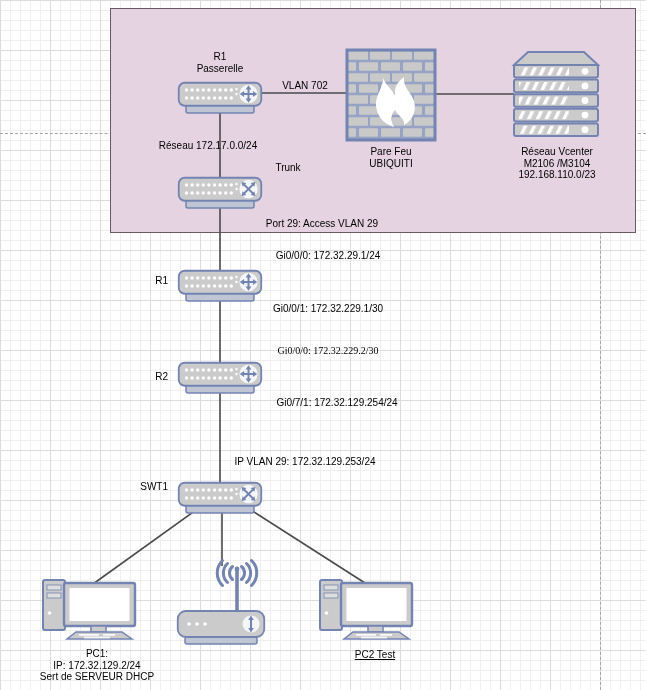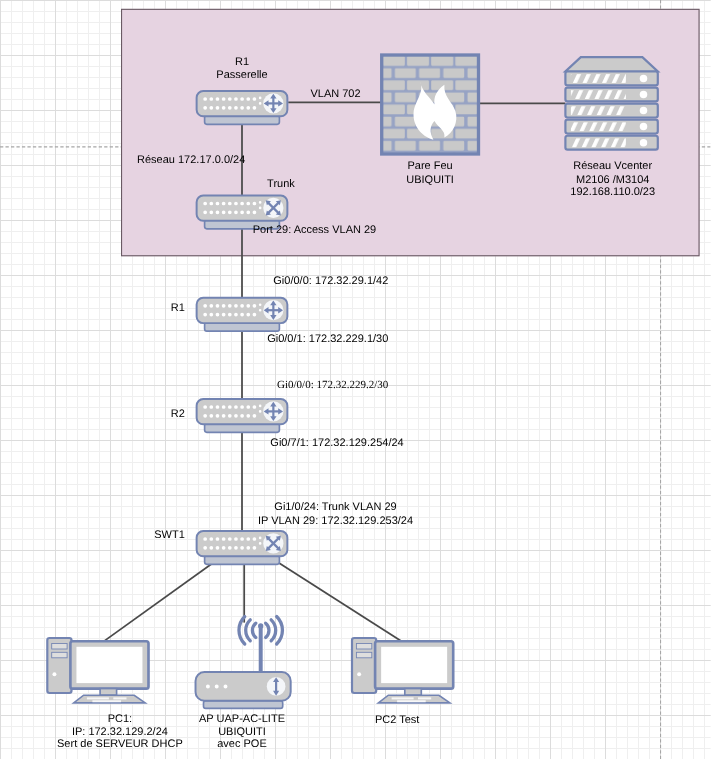--- a/index.html
+++ b/index.html
@@ -19,21 +19,21 @@
   .zone{
     position:absolute;left:110px;top:8px;width:526px;height:225px;
     background:#e6d3e1;border:1.5px solid #6a5a64;box-sizing:border-box;
   }
   .net-svg{position:absolute;left:0;top:0;}
   .lbl{
     position:absolute;font-size:10px;line-height:11.5px;color:#000;
     text-align:center;white-space:nowrap;
   }
   .lbl span{display:block;}
-  .lbl.left{text-align:right;}
+  .lbl.left{text-align:center;margin-left:40px;}
   .lbl.right{text-align:right;}
 </style>
 </head>
 <body>
 
 <div class="canvas">
 
   <div class="page-line-h"></div>
   <div class="page-line-v"></div>
 
@@ -205,48 +205,42 @@
   <div class="lbl" style="left:495px;top:146px;width:124px;">
     <span>Réseau Vcenter</span>
     <span>M2106 /M3104</span>
     <span>192.168.110.0/23</span>
   </div>
 
   <div class="lbl left" style="left:113px;top:140px;width:110px;">Réseau 172.17.0.0/24</div>
 
   <div class="lbl left" style="left:228px;top:162px;width:40px;">Trunk</div>
 
-  <div class="lbl left" style="left:222px;top:204px;width:120px;">Port 29: Access VLAN 29</div>
-
-  <div class="lbl left" style="left:223px;top:250px;width:130px;">Gi0/0/0: 172.32.29.1/42</div>
+  <div class="lbl left" style="left:222px;top:218px;width:120px;">Port 29: Access VLAN 29</div>
+
+  <div class="lbl left" style="left:223px;top:250px;width:130px;">Gi0/0/0: 172.32.29.1/24</div>
 
   <div class="lbl right" style="left:142px;top:275px;width:26px;">R1</div>
 
   <div class="lbl left" style="left:223px;top:303px;width:130px;">Gi0/0/1: 172.32.229.1/30</div>
 
   <div class="lbl left" style="left:223px;top:345px;width:130px;font-family:Liberation Serif, serif;">Gi0/0/0: 172.32.229.2/30</div>
 
   <div class="lbl right" style="left:142px;top:371px;width:26px;">R2</div>
 
   <div class="lbl left" style="left:227px;top:397px;width:140px;">Gi0/7/1: 172.32.129.254/24</div>
 
   <div class="lbl" style="left:225px;top:456px;width:160px;">
-    <span>Gi1/0/24: Trunk VLAN 29</span>
     <span>IP VLAN 29: 172.32.129.253/24</span>
   </div>
 
   <div class="lbl right" style="left:130px;top:481px;width:38px;">SWT1</div>
 
-  <div class="lbl" style="left:38px;top:648px;width:142px;">
+  <div class="lbl" style="left:26px;top:648px;width:142px;">
     <span>PC1:</span>
     <span>IP: 172.32.129.2/24</span>
     <span>Sert de SERVEUR DHCP</span>
   </div>
 
-  <div class="lbl" style="left:150px;top:648px;width:140px;">
-    <span>AP UAP-AC-LITE</span>
-    <span>UBIQUITI</span>
-    <span>avec POE</span>
-  </div>
-
-  <div class="lbl" style="left:316px;top:649px;width:90px;">PC2 Test</div>
+
+  <div class="lbl" style="left:330px;top:649px;width:90px;text-decoration:underline;">PC2 Test</div>
 
 </div>
 
 </body></html>

